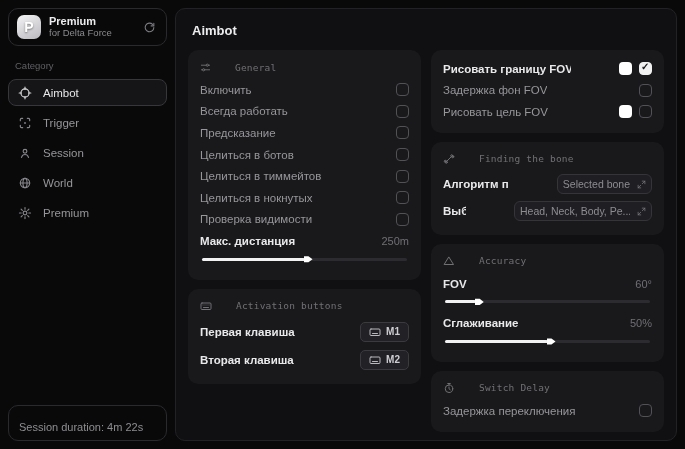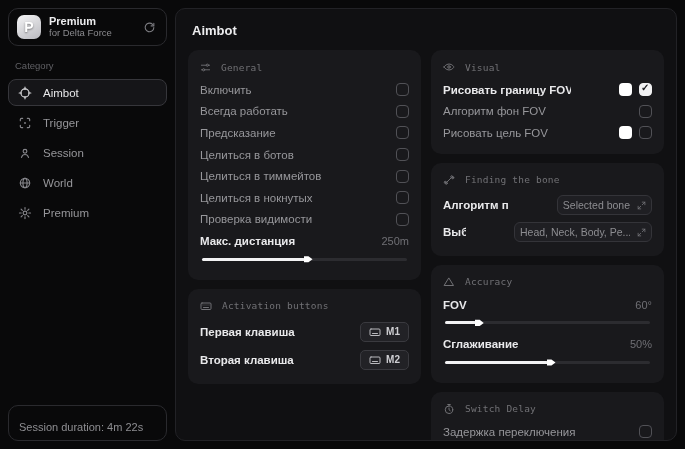--- a/index.html
+++ b/index.html
@@ -32,21 +32,21 @@
   .session-text { font-size:11px; color:#8e8e92; }
 
   
   .main { flex:1; margin:8px 8px 8px 0; background:#101012; border:1px solid #222226;
     border-radius:10px; padding:10px 12px 0; overflow:hidden; display:flex; flex-direction:column; }
   .main-title { font-size:13px; font-weight:bold; color:#ececee; margin:4px 0 12px 4px; }
   .cols { display:flex; gap:10px; flex:1; }
   .col { width:calc((100% - 10px)/2); display:flex; flex-direction:column; gap:9px; }
 
   .panel { background:#19191c; border-radius:10px; padding:8px 12px 10px; }
-  .panel-title { display:flex; align-items:center; gap:10px; height:18px; margin-bottom:3px;
+  .panel-title { display:flex; align-items:center; gap:24px; height:18px; margin-bottom:3px;
     color:#717175; font-size:9.5px; font-family:"DejaVu Sans Mono", monospace; letter-spacing:.2px; }
   .panel-title .picon { display:flex; }
 
   .crow { display:flex; align-items:center; justify-content:space-between; height:21.6px;gap:48px; }
   .crow-tall { height:28px;align-items:center; }
   .crow-drop { height:27px; }
   .lbl { font-size:11.5px; color:#97979b; white-space:nowrap; overflow:hidden; }
   .lbl.on { color:#e9e9eb; font-weight:bold; }
   .val { font-size:11px; color:#6f6f74; white-space:nowrap; }
 
@@ -249,39 +249,30 @@
               </span>
               <span>M2</span>
             </span>
           </div>
         </div>
       </div>
 
       <div class="col">
 
         <div class="panel">
-          <div class="panel-title">
-            <span class="picon">
-              <svg width="12" height="12" viewBox="0 0 24 24">
-                  <path d="M2 12s3.5-6 10-6 10 6 10 6-3.5 6-10 6-10-6-10-6z"></path>
-                  <circle cx="12" cy="12" r="2.5"></circle>
-                </svg>
-            </span>
-            <span>Visual</span>
-          </div>
 
           <div class="crow">
             <span class="lbl on">Рисовать границу FOV</span>
             <span class="ctrls">
               <span class="swatch" style="background:#ffffff"></span>
               <span class="checkbox checked"></span>
             </span>
           </div>
           <div class="crow">
-            <span class="lbl">Алгоритм фон FOV</span>
+            <span class="lbl">Задержка фон FOV</span>
             <span class="ctrls">
               <span class="checkbox"></span>
             </span>
           </div>
           <div class="crow">
             <span class="lbl">Рисовать цель FOV</span>
             <span class="ctrls">
               <span class="swatch" style="background:#ffffff"></span>
               <span class="checkbox"></span>
             </span>

